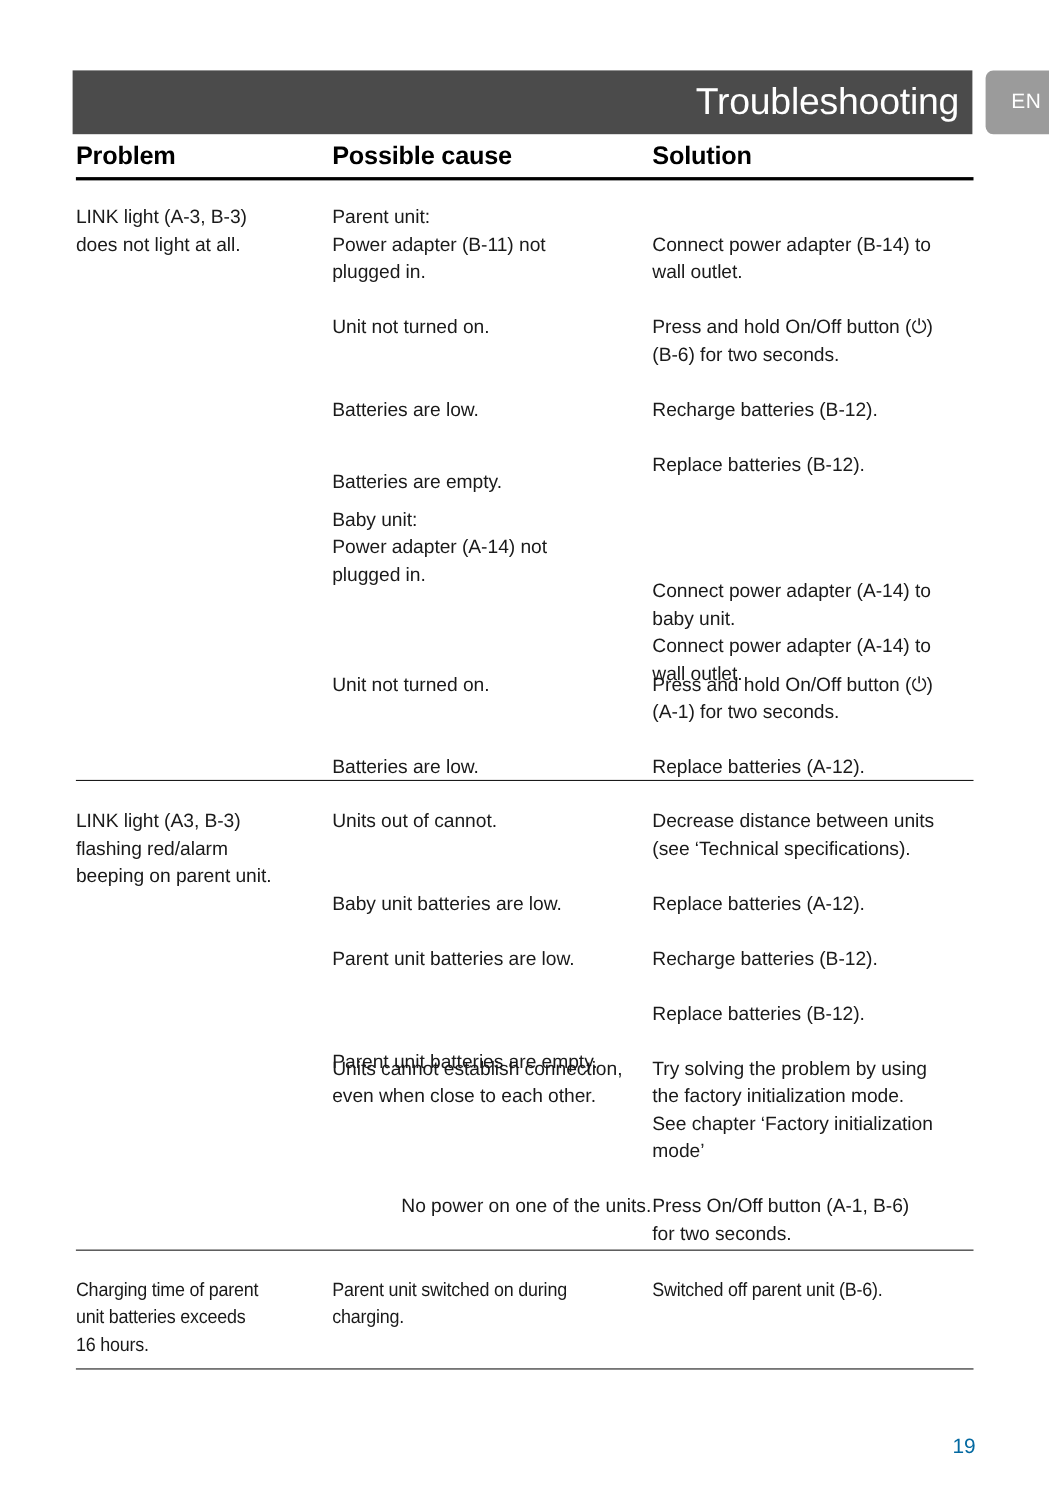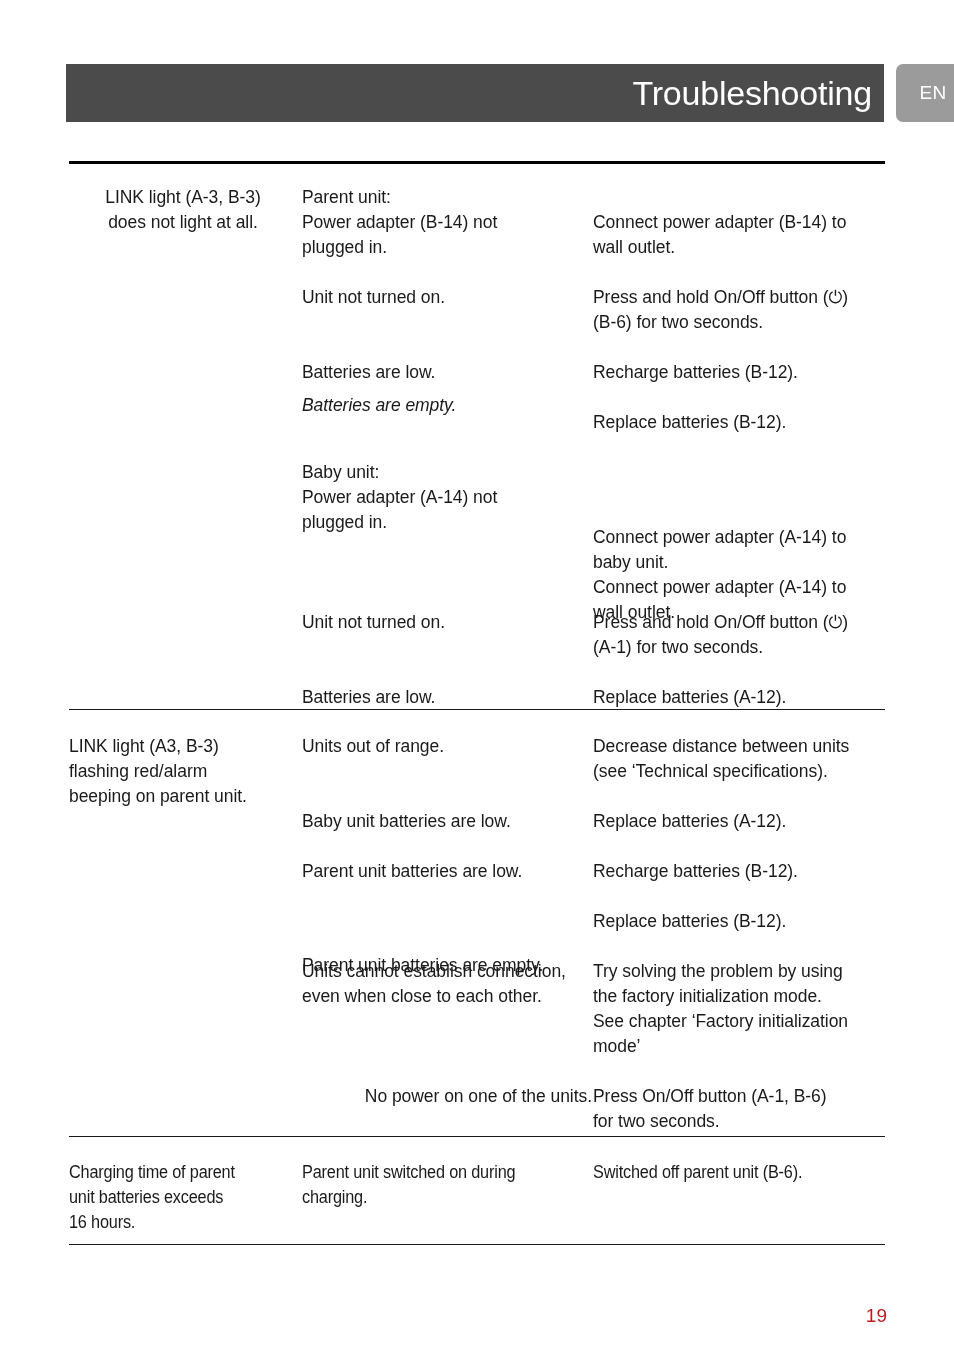--- a/index.html
+++ b/index.html
@@ -136,59 +136,64 @@
   }
 
   
   .page-num {
     position: absolute;
     left: 0;
     top: 1305px;
     width: 887px;
     text-align: right;
     font-size: 19px;
-    color: #b91c1c;
+    color: #0369a1;
   }
 </style>
 </head>
 <body>
 
 <div class="page">
 
   <div class="header-band">
     <span class="header-title">Troubleshooting</span>
   </div>
 
   <div class="lang-badge">
     <span class="lang-badge-label">EN</span>
   </div>
 
+  <div class="col-heads">
+    <span class="col-head ch-1">Problem</span>
+    <span class="col-head ch-2">Possible cause</span>
+    <span class="col-head ch-3">Solution</span>
+  </div>
 
   <div class="rule-thick" style="top:161px;"></div>
 
   <div class="tbl" style="top:0;">
 
     <div class="sec" style="top:185px;">
-      <div class="cell c1" style="top:0px;text-align:center;">LINK light (A-3, B-3)
+      <div class="cell c1" style="top:0px;">LINK light (A-3, B-3)
 does not light at all.</div>
 
       <div class="cell c2" style="top:0px;">Parent unit:
-Power adapter (B-14) not
+Power adapter (B-11) not
 plugged in.</div>
       <div class="cell c3" style="top:25px;">Connect power adapter (B-14) to
 wall outlet.</div>
 
       <div class="cell c2" style="top:100px;">Unit not turned on.</div>
       <div class="cell c3" style="top:100px;">Press and hold On/Off button (⏻)
 (B-6) for two seconds.</div>
 
       <div class="cell c2" style="top:175px;">Batteries are low.</div>
       <div class="cell c3" style="top:175px;">Recharge batteries (B-12).</div>
 
-      <div class="cell c2" style="top:208px;font-style:italic;">Batteries are empty.</div>
+      <div class="cell c2" style="top:241px;">Batteries are empty.</div>
       <div class="cell c3" style="top:225px;">Replace batteries (B-12).</div>
 
       <div class="cell c2" style="top:275px;">Baby unit:
 Power adapter (A-14) not
 plugged in.</div>
       <div class="cell c3" style="top:300px;margin-top:40px;">Connect power adapter (A-14) to
 baby unit.
 Connect power adapter (A-14) to
 wall outlet.</div>
 
@@ -200,21 +205,21 @@
       <div class="cell c3" style="top:500px;">Replace batteries (A-12).</div>
     </div>
 
     <div class="rule-thin" style="top:709px; left:0; width:816px; position:absolute;"></div>
 
     <div class="sec" style="top:734px;">
       <div class="cell c1" style="top:0px;">LINK light (A3, B-3)
 flashing red/alarm
 beeping on parent unit.</div>
 
-      <div class="cell c2" style="top:0px;">Units out of range.</div>
+      <div class="cell c2" style="top:0px;">Units out of cannot.</div>
       <div class="cell c3" style="top:0px;">Decrease distance between units
 (see ‘Technical specifications).</div>
 
       <div class="cell c2" style="top:75px;">Baby unit batteries are low.</div>
       <div class="cell c3" style="top:75px;">Replace batteries (A-12).</div>
 
       <div class="cell c2" style="top:125px;">Parent unit batteries are low.</div>
       <div class="cell c3" style="top:125px;">Recharge batteries (B-12).</div>
 
       <div class="cell c2" style="top:191px;margin-top:28px;">Parent unit batteries are empty.</div>

